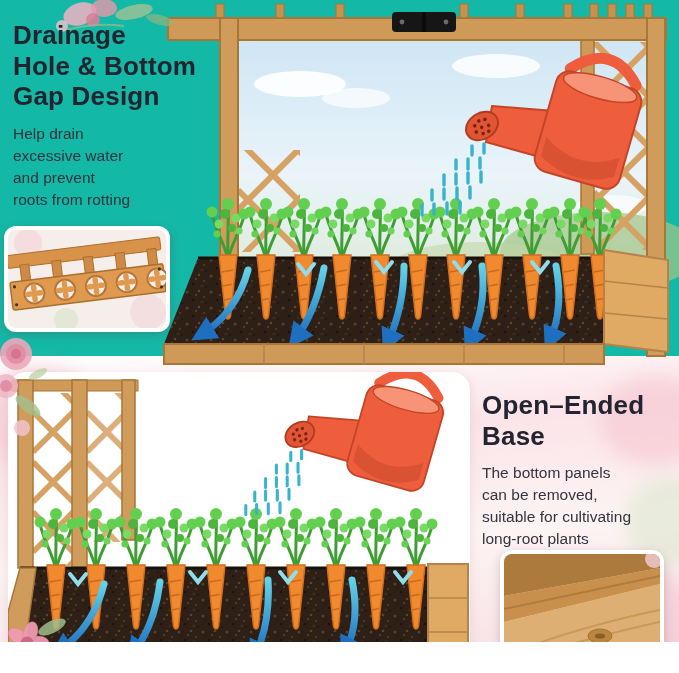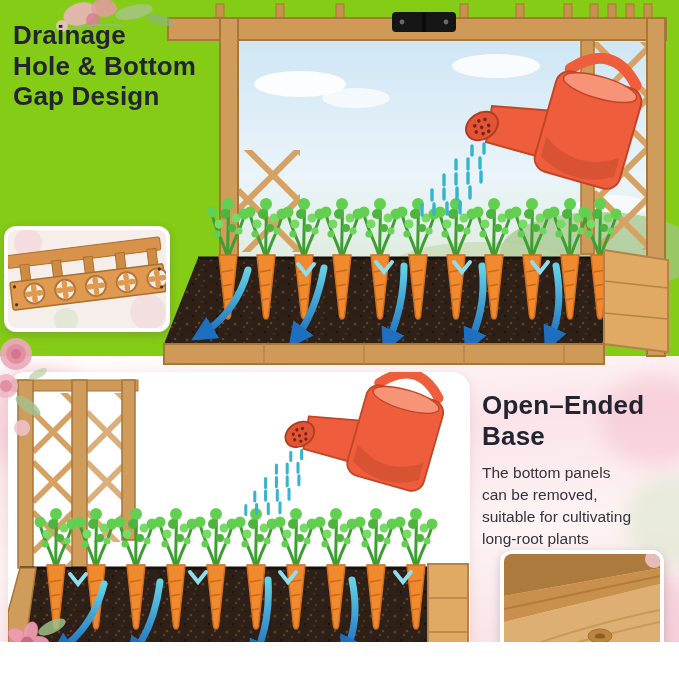--- a/index.html
+++ b/index.html
@@ -1,17 +1,17 @@
 <!DOCTYPE html>
 <html><head>
 <meta charset="utf-8">
 <style>
   * { margin:0; padding:0; box-sizing:border-box; }
   html,body { width:679px; height:673px; background:#ffffff; font-family:"Liberation Sans",sans-serif; }
-  .page { position:relative; width:679px; height:642px; overflow:hidden; background:#84cc16; }
+  .page { position:relative; width:679px; height:642px; overflow:hidden; background:#14b8a6; }
   .abs { position:absolute; }
 
   .feature-heading {
     font-size:26px; font-weight:bold; color:#23242f; line-height:1.18; letter-spacing:.2px;
   }
   .feature-desc {
     font-size:15.5px; color:#34333e; line-height:1.42; margin-top:11px;
   }
 
   .top-text { left:13px; top:20px; width:250px; z-index:5; }
@@ -226,20 +226,21 @@
     <ellipse cx="58" cy="8" rx="13" ry="9" fill="#e897ab" opacity=".8"></ellipse>
     <circle cx="47" cy="20" r="7" fill="#d97f97" opacity=".85"></circle>
     <ellipse cx="88" cy="12" rx="19" ry="7" fill="#a9c493" opacity=".75" transform="rotate(-12 88 12)"></ellipse>
     <ellipse cx="114" cy="20" rx="14" ry="5" fill="#8fb37e" opacity=".7" transform="rotate(14 114 20)"></ellipse>
     <path d="M20,30 Q50,22 78,26" stroke="#9db98a" stroke-width="2" fill="none" opacity=".7"></path>
     <circle cx="16" cy="26" r="6" fill="#f2c3cf" opacity=".8"></circle>
   </svg>
 
   <div class="abs top-text">
     <h1 class="feature-heading">Drainage<br>Hole &amp; Bottom<br>Gap Design</h1>
+    <p class="feature-desc">Help drain<br>excessive water<br>and prevent<br>roots from rotting</p>
   </div>
 
   <div class="abs photo-frame inset-drainage">
     <svg width="158" height="98" viewBox="0 0 158 98">
       <defs>
         <g id="drainHole">
           <circle r="10" fill="#f6eeea" stroke="#b5753a" stroke-width="2"></circle>
           <ellipse cx="0" cy="-5.2" rx="2.8" ry="4.4" fill="#e09a4f"></ellipse>
           <ellipse cx="0" cy="5.2" rx="2.8" ry="4.4" fill="#e09a4f"></ellipse>
           <ellipse cx="-5.2" cy="0" rx="4.4" ry="2.8" fill="#e09a4f"></ellipse>

